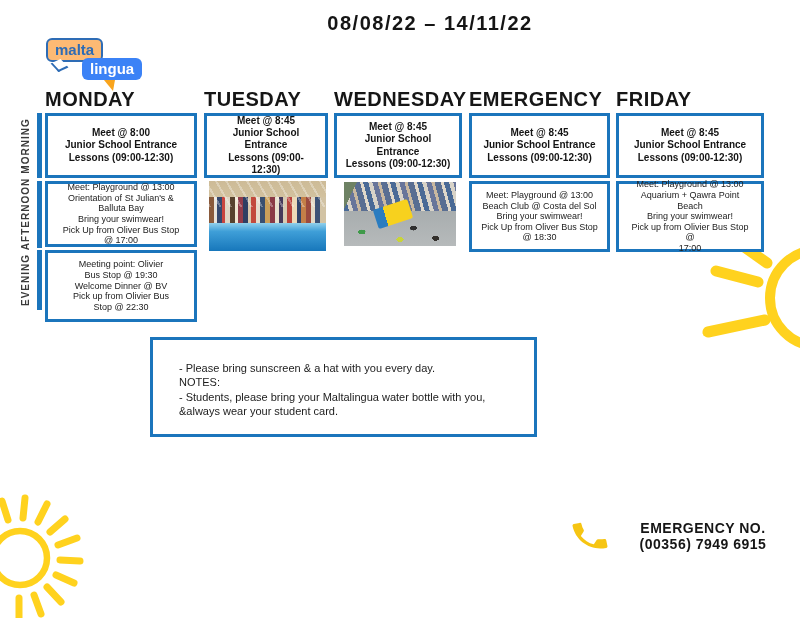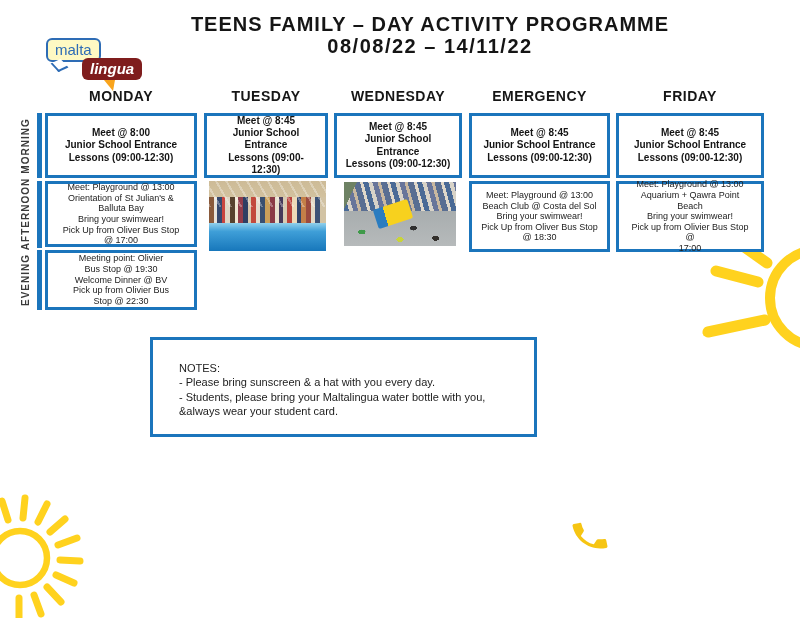--- a/index.html
+++ b/index.html
@@ -1,34 +1,34 @@
 <!DOCTYPE html>
 <html><head>
 <meta charset="utf-8">
 <style>
   html,body{margin:0;padding:0;background:#fff;}
   .page{position:relative;width:800px;height:618px;overflow:hidden;background:#fff;
         font-family:"Liberation Sans",sans-serif;}
   
   .logo{position:absolute;left:46px;top:36px;width:110px;height:58px;z-index:3;}
-  .malta-bubble{position:absolute;left:0;top:2px;background:#fef9c3;border:2px solid #2e6cb5;
-        border-radius:6px;padding:0 7px;color:#2e6cb5;font-weight:normal;font-size:15px;line-height:20px;text-align:right;}
+  .malta-bubble{position:absolute;left:0;top:2px;background:#fdba74;border:2px solid #2e6cb5;
+        border-radius:6px;padding:0 7px;color:#2e6cb5;font-weight:bold;font-size:15px;line-height:20px;text-align:right;}
   .malta-tail{position:absolute;left:8px;top:24px;width:9px;height:9px;background:#fff;
         border-left:2px solid #2e6cb5;border-bottom:2px solid #2e6cb5;transform:rotate(-25deg) skewX(18deg);}
-  .lingua-bubble{position:absolute;left:36px;top:22px;background:#7f1d1d;border-radius:6px;
-        padding:1px 8px;color:#fff;font-weight:bold;font-size:15px;line-height:20px;font-style:italic;}
+  .lingua-bubble{position:absolute;left:36px;top:22px;background:#3b82f6;border-radius:6px;
+        padding:1px 8px;color:#fff;font-weight:bold;font-size:15px;line-height:20px;}
   .lingua-tail{position:absolute;left:58px;top:44px;width:0;height:0;
         border-left:9px solid transparent;border-right:2px solid transparent;border-top:11px solid #f9a41c;}
   
   .title{position:absolute;left:100px;top:13px;width:660px;text-align:center;color:#151515;z-index:2;}
   .title .l1{font-size:20px;font-weight:bold;letter-spacing:1px;}
   .title .l2{font-size:20px;font-weight:bold;letter-spacing:1.5px;margin-top:-1px;}
   
-  .dayhead{position:absolute;top:88px;height:20px;text-align:center;font-weight:bold;
-        font-size:14px;letter-spacing:.5px;color:#161616;z-index:2;}
+  .dayhead{position:absolute;top:88px;height:20px;font-weight:bold;
+        font-size:20px;letter-spacing:.5px;color:#161616;z-index:2;}
   #dh0{left:45px;width:152px;} #dh1{left:204px;width:124px;} #dh2{left:334px;width:128px;}
   #dh3{left:469px;width:141px;} #dh4{left:616px;width:148px;}
   
   .vbar{position:absolute;left:37px;width:5px;background:#1b75bc;z-index:1;}
   #vb0{top:113px;height:65px;} #vb1{top:181px;height:67px;} #vb2{top:250px;height:60px;}
   .rowlabel{position:absolute;left:-14px;width:82px;height:14px;text-align:center;
         font-weight:bold;font-size:10px;letter-spacing:1px;color:#3a3a3a;transform:rotate(-90deg);z-index:1;}
   #rl0{top:139px;} #rl1{top:207px;} #rl2{top:273px;}
   
   .cell{position:absolute;background:#fff;border:3px solid #1b75bc;box-sizing:border-box;
@@ -37,21 +37,21 @@
   .cell.morning{font-weight:bold;font-size:10px;line-height:1.22;color:#141414;}
   .cell.soft{font-size:9px;line-height:1.18;color:#222;}
   #c-mon-m{left:45px;top:113px;width:152px;height:65px;}
   #c-tue-m{left:204px;top:113px;width:124px;height:65px;}
   #c-wed-m{left:334px;top:113px;width:128px;height:65px;}
   #c-thu-m{left:469px;top:113px;width:141px;height:65px;}
   #c-fri-m{left:616px;top:113px;width:148px;height:65px;}
   #c-mon-a{left:45px;top:181px;width:152px;height:66px;}
   #c-thu-a{left:469px;top:181px;width:141px;height:71px;}
   #c-fri-a{left:616px;top:181px;width:148px;height:71px;}
-  #c-mon-e{left:45px;top:250px;width:152px;height:60px;}
+  #c-mon-e{left:45px;top:250px;width:152px;height:72px;}
   
   .photo{position:absolute;overflow:hidden;z-index:2;}
   #photo-tue{left:209px;top:181px;width:117px;height:70px;
      background-image:
        repeating-linear-gradient(60deg, rgba(255,255,255,.30) 0 2px, transparent 2px 9px),
        linear-gradient(90deg,#8a5a3b 0 4%,#e8e3da 4% 7%,#35486e 7% 11%,#c8453f 11% 14%,#e0d6c4 14% 18%,#57422e 18% 22%,#f0e6d2 22% 25%,#923c4a 25% 29%,#2e3f63 29% 33%,#d9c9ac 33% 36%,#c24a3c 36% 40%,#e6ddcc 40% 44%,#3a5070 44% 48%,#caa05a 48% 52%,#8a3a46 52% 56%,#e8e0cf 56% 60%,#46395a 60% 63%,#d8cbb2 63% 67%,#b8433c 67% 71%,#ecd9b8 71% 75%,#31456b 75% 79%,#c47f48 79% 83%,#9c4a3e 83% 87%,#e3d9c6 87% 91%,#3d5276 91% 95%,#d2c3a4 95% 100%),
        linear-gradient(180deg,#cdbb97 0%,#d6c6a4 38%,#e8e2d4 50%,#a6dcf0 57%,#3f9fd8 72%,#1777bb 100%);
      background-size:100% 26px,100% 26px,100% 100%;
      background-position:0 0,0 16px,0 0;background-repeat:no-repeat;}
   #photo-wed{left:344px;top:182px;width:112px;height:64px;
@@ -112,21 +112,20 @@
   </svg>
 
   <div class="logo">
     <div class="malta-bubble">malta</div>
     <div class="malta-tail"></div>
     <div class="lingua-bubble">lingua</div>
     <div class="lingua-tail"></div>
   </div>
 
   <div class="title">
-    <div class="l1">TEENS FAMILY – DAY ACTIVITY PROGRAMME</div>
     <div class="l2">08/08/22 – 14/11/22</div>
   </div>
 
   <div class="dayhead" id="dh0">MONDAY</div>
   <div class="dayhead" id="dh2">WEDNESDAY</div>
   <div class="dayhead" id="dh1">TUESDAY</div>
   <div class="dayhead" id="dh3">EMERGENCY</div>
   <div class="dayhead" id="dh4">FRIDAY</div>
 
   <div class="rowlabel" id="rl0">MORNING</div>
@@ -174,27 +173,31 @@
 17:00</div>
 
   <div class="cell soft" id="c-mon-e">Meeting point: Olivier
 Bus Stop @ 19:30
 Welcome Dinner @ BV
 Pick up from Olivier Bus
 Stop @ 22:30</div>
 
   <div class="notes">
     <div class="inner">
+      <div>- Please bring sunscreen &amp; a hat with you every day.</div>
       <div>NOTES:</div>
-      <div>- Please bring sunscreen &amp; a hat with you every day.</div>
       <div>- Students, please bring your Maltalingua water bottle with you, &amp;always wear your student card.</div>
     </div>
   </div>
 
   <div class="emergency">
     <div class="phone-wrap">
       <svg width="40" height="40" viewBox="0 0 24 24">
         <path fill="#f6c513" d="M6.62 10.79c1.44 2.83 3.76 5.14 6.59 6.59l2.2-2.2c.27-.27.67-.36 1.02-.24 1.12.37 2.33.57 3.57.57.55 0 1 .45 1 1V20c0 .55-.45 1-1 1-9.39 0-17-7.61-17-17 0-.55.45-1 1-1h3.5c.55 0 1 .45 1 1 0 1.25.2 2.45.57 3.57.11.35.03.74-.25 1.02l-2.2 2.2z"></path>
       </svg>
     </div>
+    <div class="em-text">
+      <div class="l1">EMERGENCY NO.</div>
+      <div class="l2">(00356) 7949 6915</div>
+    </div>
   </div>
 
 </div>
 
 </body></html>

